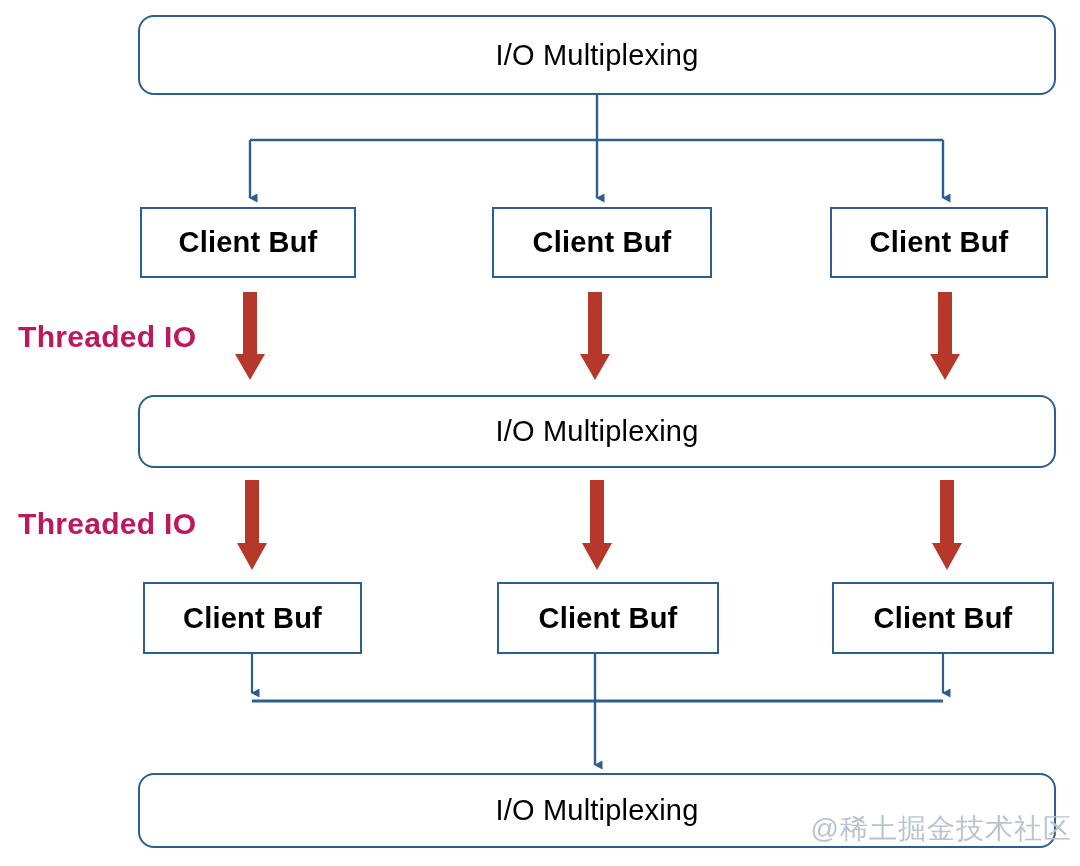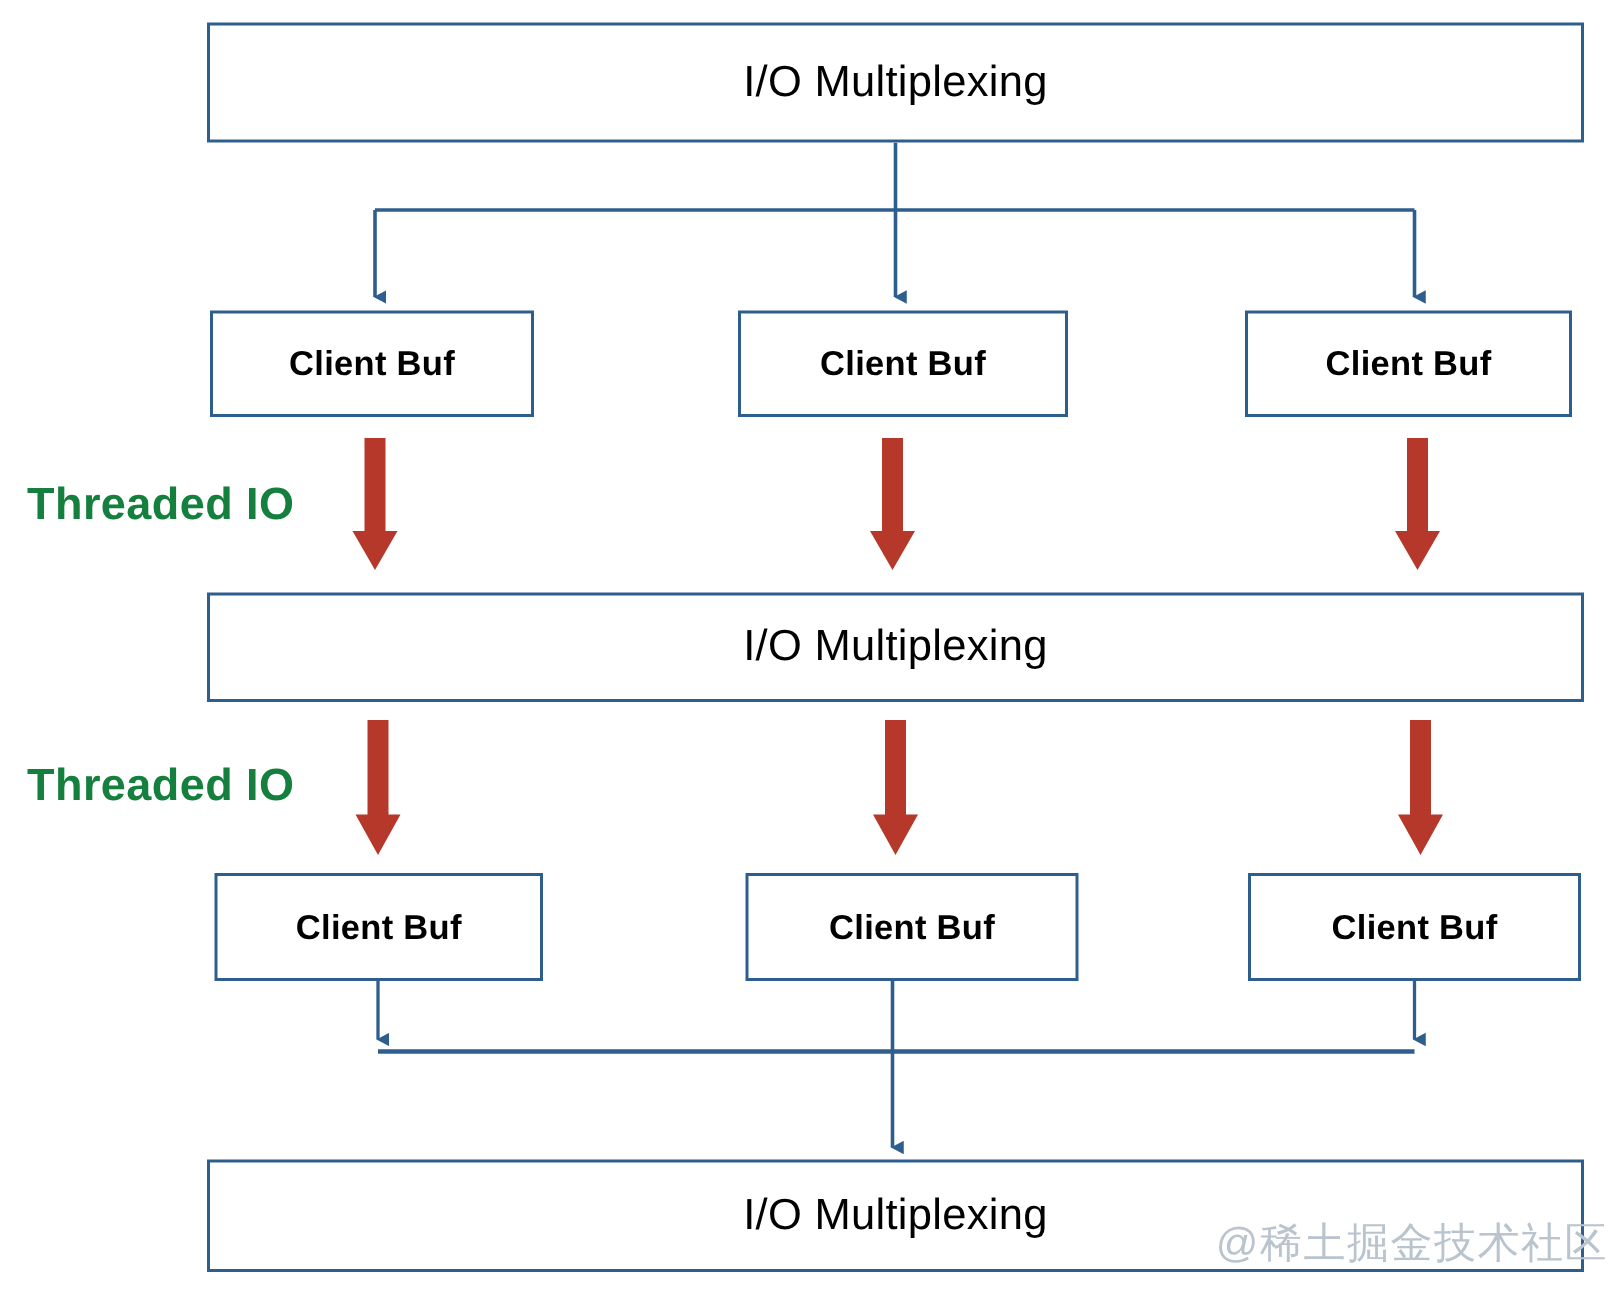--- a/index.html
+++ b/index.html
@@ -24,40 +24,41 @@
     background: #ffffff;
     display: flex;
     align-items: center;
     justify-content: center;
     color: #000000;
     letter-spacing: 0.2px;
   }
   .node.mux {
     font-size: 29px;
     font-weight: 400;
+    border-radius: 16px;
   }
   .node.buf {
-    font-size: 23px;
+    font-size: 29px;
     font-weight: 700;
   }
   .mux-top   { left: 138px; top: 15px;  width: 918px; height: 80px; }
   .mux-mid   { left: 138px; top: 395px; width: 918px; height: 73px; }
   .mux-bot   { left: 138px; top: 773px; width: 918px; height: 75px; }
 
   .buf-r1-c1 { left: 140px; top: 207px; width: 216px; height: 71px; }
   .buf-r1-c2 { left: 492px; top: 207px; width: 220px; height: 71px; }
   .buf-r1-c3 { left: 830px; top: 207px; width: 218px; height: 71px; }
 
   .buf-r2-c1 { left: 143px; top: 582px; width: 219px; height: 72px; }
   .buf-r2-c2 { left: 497px; top: 582px; width: 222px; height: 72px; }
   .buf-r2-c3 { left: 832px; top: 582px; width: 222px; height: 72px; }
 
   .label-threaded {
     position: absolute;
-    color: #15803d;
+    color: #be185d;
     font-size: 30px;
     font-weight: 700;
     letter-spacing: 0.3px;
     white-space: nowrap;
   }
   .label-t1 { left: 18px; top: 320px; }
   .label-t2 { left: 18px; top: 507px; }
 
   .svg-layer {
     position: absolute;

